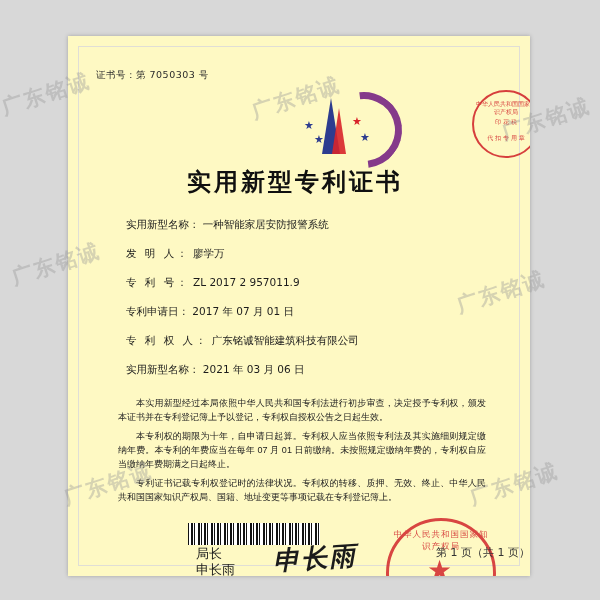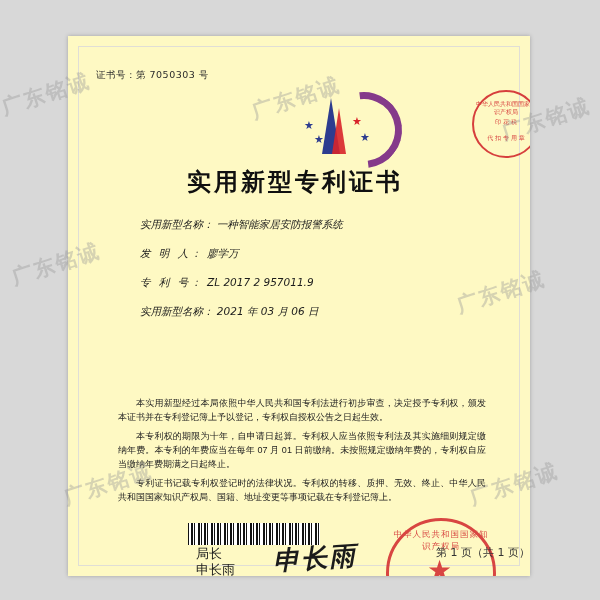--- a/index.html
+++ b/index.html
@@ -110,24 +110,23 @@
     font-family: "DejaVu Serif", "Liberation Serif", serif;
     font-size: 24px;
     font-weight: bold;
     letter-spacing: 3px;
     color: #101010;
   }
 
   
   .fields {
     position: absolute;
-    left: 72px;
+    left: 58px;
     top: 182px;
     width: 360px;
-    font-style: italic;
   }
   .frow {
     font-size: 10.5px;
     color: #1c1c1c;
     margin-bottom: 15px;
     white-space: nowrap;
     font-family: "DejaVu Sans", "Liberation Sans", sans-serif;
   }
   .frow .lbl {
     display: inline-block;
@@ -305,20 +304,28 @@
       </div>
       <div class="frow wide">
         <span class="lbl">发 明 人：</span>
         <span class="val">廖学万</span>
       </div>
       <div class="frow wide">
         <span class="lbl">专 利 号：</span>
         <span class="val">ZL 2017 2 957011.9</span>
       </div>
       <div class="frow">
+        <span class="lbl">专利申请日：</span>
+        <span class="val">2017 年 07 月 01 日</span>
+      </div>
+      <div class="frow wide">
+        <span class="lbl">专 利 权 人：</span>
+        <span class="val">广东铭诚智能建筑科技有限公司</span>
+      </div>
+      <div class="frow">
         <span class="lbl">实用新型名称：</span>
         <span class="val">2021 年 03 月 06 日</span>
       </div>
     </div>
 
     <div class="paras">
       <div class="para">本实用新型经过本局依照中华人民共和国专利法进行初步审查，决定授予专利权，颁发本证书并在专利登记簿上予以登记，专利权自授权公告之日起生效。</div>
       <div class="para">本专利权的期限为十年，自申请日起算。专利权人应当依照专利法及其实施细则规定缴纳年费。本专利的年费应当在每年 07 月 01 日前缴纳。未按照规定缴纳年费的，专利权自应当缴纳年费期满之日起终止。</div>
       <div class="para">专利证书记载专利权登记时的法律状况。专利权的转移、质押、无效、终止、中华人民共和国国家知识产权局、国籍、地址变更等事项记载在专利登记簿上。</div>
     </div>

